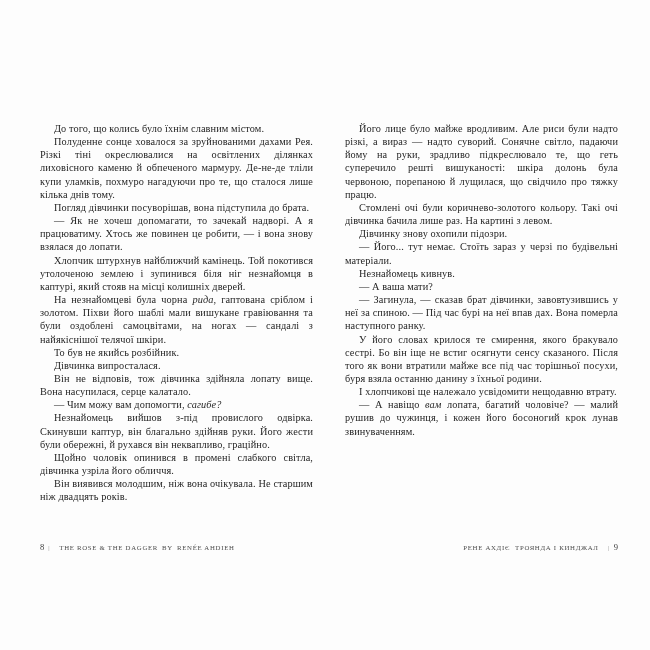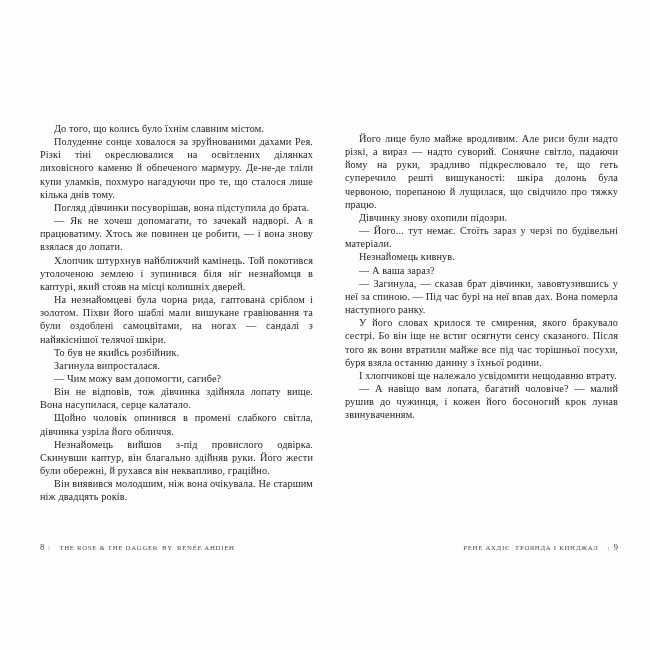--- a/index.html
+++ b/index.html
@@ -37,28 +37,28 @@
     width: 273px;
     height: 414px;
     overflow: hidden;
     text-align: justify;
     font-size: 10.3px;
     line-height: 13.15px;
     letter-spacing: 0.1px;
     color: #262626;
   }
   .page-left  .page-text { left: 40px; }
-  .page-right .page-text { left: 20px; margin-top: 10px; }
+  .page-right .page-text { left: 20px; }
   .para {
     margin: 0;
     text-indent: 14px;
     hyphens: auto;
     -webkit-hyphens: auto;
   }
-  .ital { }
+  .ital { font-style: italic; }
   .footer {
     position: absolute;
     top: 536px;
     width: 273px;
     font-size: 6.8px;
     letter-spacing: 0.7px;
     color: #4d4d4d;
     white-space: nowrap;
   }
   .page-left  .footer { left: 40px; text-align: left; }
@@ -83,39 +83,40 @@
 
   <div class="page page-left">
     <div class="page-text">
         <p class="para"><span>До того, що колись було їхнім славним містом.</span></p>
         <p class="para"><span>Полуденне сонце ховалося за зруйнованими дахами Рея. Різкі тіні окреслювалися на освітлених ділянках лиховісного каменю й обпеченого мармуру. Де-не-де тліли купи уламків, похмуро нагадуючи про те, що сталося лише кілька днів тому.</span></p>
         <p class="para"><span>Погляд дівчинки посуворішав, вона підступила до брата.</span></p>
         <p class="para"><span>— Як не хочеш допомагати, то зачекай надворі. А я працюватиму. Хтось же повинен це робити, — і вона знову взялася до лопати.</span></p>
         <p class="para"><span>Хлопчик штурхнув найближчий камінець. Той покотився утолоченою землею і зупинився біля ніг незнайомця в каптурі, який стояв на місці колишніх дверей.</span></p>
         <p class="para"><span>На незнайомцеві була чорна </span><span class="ital">рида</span><span>, гаптована сріблом і золотом. Піхви його шаблі мали вишукане гравіювання та були оздоблені самоцвітами, на ногах — сандалі з найякіснішої телячої шкіри.</span></p>
         <p class="para"><span>То був не якийсь розбійник.</span></p>
-        <p class="para"><span>Загинула випросталася.</span></p>
+        <p class="para"><span>Дівчинка випросталася.</span></p>
+        <p class="para"><span>Він не відповів, тож дівчинка здійняла лопату вище. Вона насупилася, серце калатало.</span></p>
         <p class="para"><span>— Чим можу вам допомогти, </span><span class="ital">сагибе?</span></p>
-        <p class="para"><span>Він не відповів, тож дівчинка здійняла лопату вище. Вона насупилася, серце калатало.</span></p>
+        <p class="para"><span>Незнайомець вийшов з-під провислого одвірка. Скинувши каптур, він благально здійняв руки. Його жести були обережні, й рухався він неквапливо, граційно.</span></p>
         <p class="para"><span>Щойно чоловік опинився в промені слабкого світла, дівчинка узріла його обличчя.</span></p>
-        <p class="para"><span>Незнайомець вийшов з-під провислого одвірка. Скинувши каптур, він благально здійняв руки. Його жести були обережні, й рухався він неквапливо, граційно.</span></p>
         <p class="para"><span>Він виявився молодшим, ніж вона очікувала. Не старшим ніж двадцять років.</span></p>
       </div>
     <div class="footer">
       <span class="pnum">8</span><span class="fsep">|</span><span class="fgap-r">THE ROSE &amp; THE DAGGER</span><span class="fword">BY</span><span>RENÉE AHDIEH</span>
     </div>
   </div>
 
   <div class="page page-right">
     <div class="page-text">
         <p class="para"><span>Його лице було майже вродливим. Але риси були надто різкі, а вираз — надто суворий. Сонячне світло, падаючи йому на руки, зрадливо підкреслювало те, що геть суперечило решті вишуканості: шкіра долонь була червоною, порепаною й лущилася, що свідчило про тяжку працю.</span></p>
+        <p class="para"><span>Стомлені очі були коричнево-золотого кольору. Такі очі дівчинка бачила лише раз. На картині з левом.</span></p>
         <p class="para"><span>Дівчинку знову охопили підозри.</span></p>
         <p class="para"><span>— Його... тут немає. Стоїть зараз у черзі по будівельні матеріали.</span></p>
         <p class="para"><span>Незнайомець кивнув.</span></p>
-        <p class="para"><span>— А ваша зараз?</span></p>
+        <p class="para"><span>— А ваша мати?</span></p>
         <p class="para"><span>— Загинула, — сказав брат дівчинки, завовтузившись у неї за спиною. — Під час бурі на неї впав дах. Вона померла наступного ранку.</span></p>
         <p class="para"><span>У його словах крилося те смирення, якого бракувало сестрі. Бо він іще не встиг осягнути сенсу сказаного. Після того як вони втратили майже все під час торішньої посухи, буря взяла останню данину з їхньої родини.</span></p>
         <p class="para"><span>І хлопчикові ще належало усвідомити нещодавню втрату.</span></p>
         <p class="para"><span>— А навіщо </span><span class="ital">вам</span><span> лопата, багатий чоловіче? — малий рушив до чужинця, і кожен його босоногий крок лунав звинуваченням.</span></p>
       </div>
     <div class="footer">
       <span class="fgap-l">РЕНЕ АХДІЄ</span><span class="fgap-l">ТРОЯНДА І КИНДЖАЛ</span><span class="fsep">|</span><span class="pnum">9</span>
     </div>
   </div>
 

